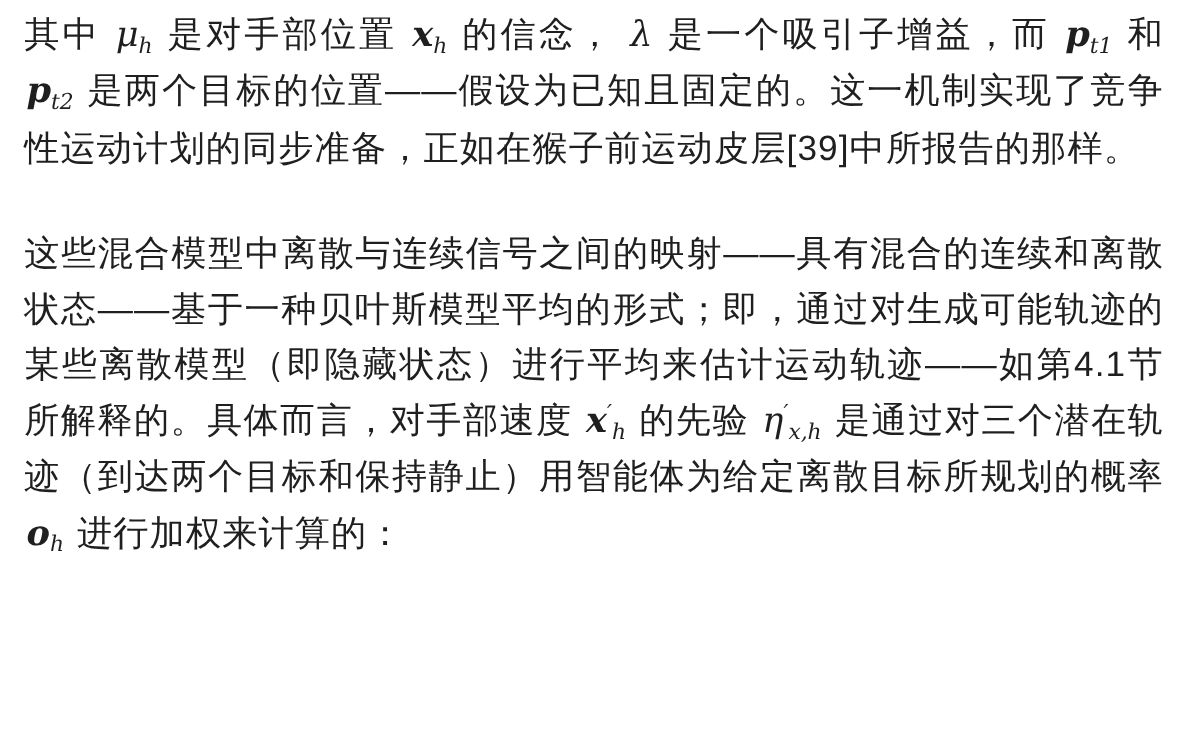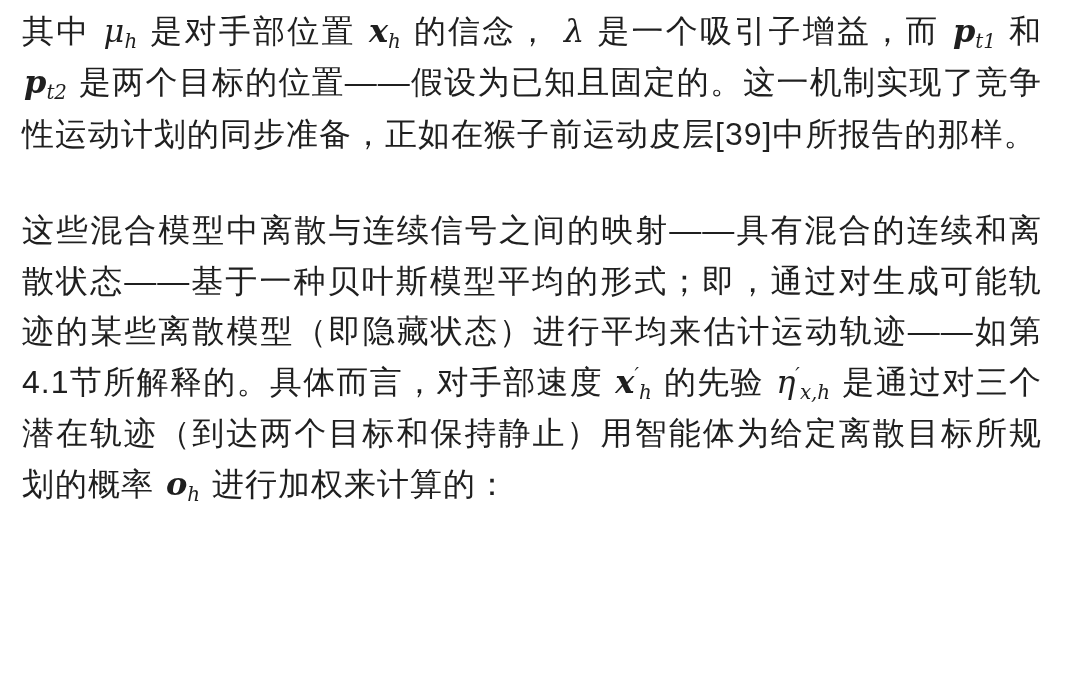--- a/index.html
+++ b/index.html
@@ -7,21 +7,21 @@
     padding: 0;
   }
   body {
     width: 1080px;
     height: 677px;
     overflow: hidden;
     background: #ffffff;
     font-family: "Liberation Sans", "DejaVu Sans", sans-serif;
   }
   .doc {
-    padding: 6px 38px 0 22px;
+    padding: 6px 22px 0 22px;
     box-sizing: border-box;
     width: 1080px;
   }
   p.para {
     margin: 0 0 46px 0;
     font-size: 32px;
     line-height: 1.58;
     letter-spacing: 1px;
     text-align: justify;
     word-break: normal;

